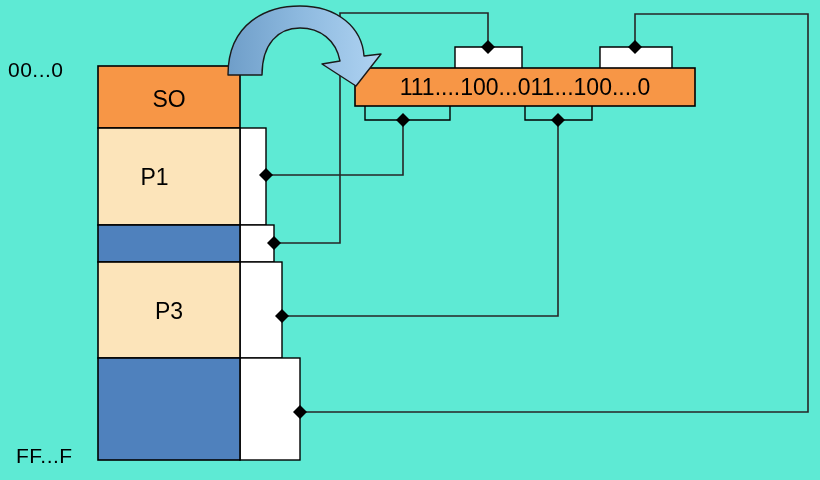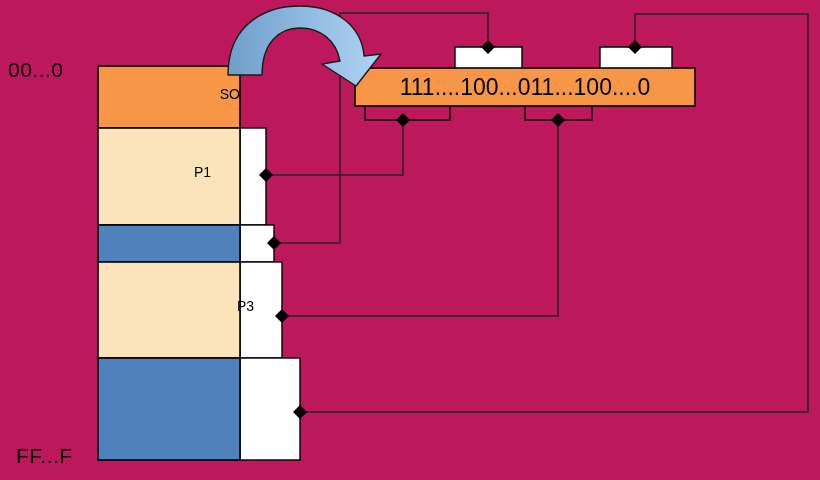--- a/index.html
+++ b/index.html
@@ -7,21 +7,21 @@
     padding: 0;
     background: #ffffff;
   }
   body {
     font-family: "Liberation Sans", sans-serif;
   }
   #canvas {
     position: relative;
     width: 820px;
     height: 480px;
-    background: #be185d;
+    background: #5eead4;
     overflow: hidden;
   }
   #vec {
     position: absolute;
     left: 0;
     top: 0;
     width: 820px;
     height: 480px;
   }
   .mem-label {
@@ -29,23 +29,23 @@
     font-size: 21px;
     color: #000000;
     white-space: nowrap;
     letter-spacing: 0.5px;
   }
   #label-top    { left: 8px;  top: 58px; }
   #label-bottom { left: 16px;  top: 444px; }
 
   .block-text {
     position: absolute;
-    font-size: 14px;
+    font-size: 23px;
     color: #000000;
-    text-align: right;
+    text-align: center;
     white-space: nowrap;
   }
   #bittext {
     position: absolute;
     left: 360px;
     top: 74px;
     width: 330px;
     font-size: 23px;
     color: #000000;
     text-align: center;
@@ -132,17 +132,17 @@
   </svg>
 
   <div class="mem-label" id="label-top">00...0</div>
 
   <div class="mem-label" id="label-bottom">FF...F</div>
 
   <div class="block-text" style="left:98px; top:86px; width:142px;">SO</div>
 
   <div class="block-text" style="left:98px; top:164px; width:113px;">P1</div>
 
-  <div class="block-text" style="left:98px; top:298px; width:142px;padding-left:14px;">P3</div>
+  <div class="block-text" style="left:98px; top:298px; width:142px;">P3</div>
 
   <div id="bittext">111....100...011...100....0</div>
 
 </div>
 
 </body></html>

